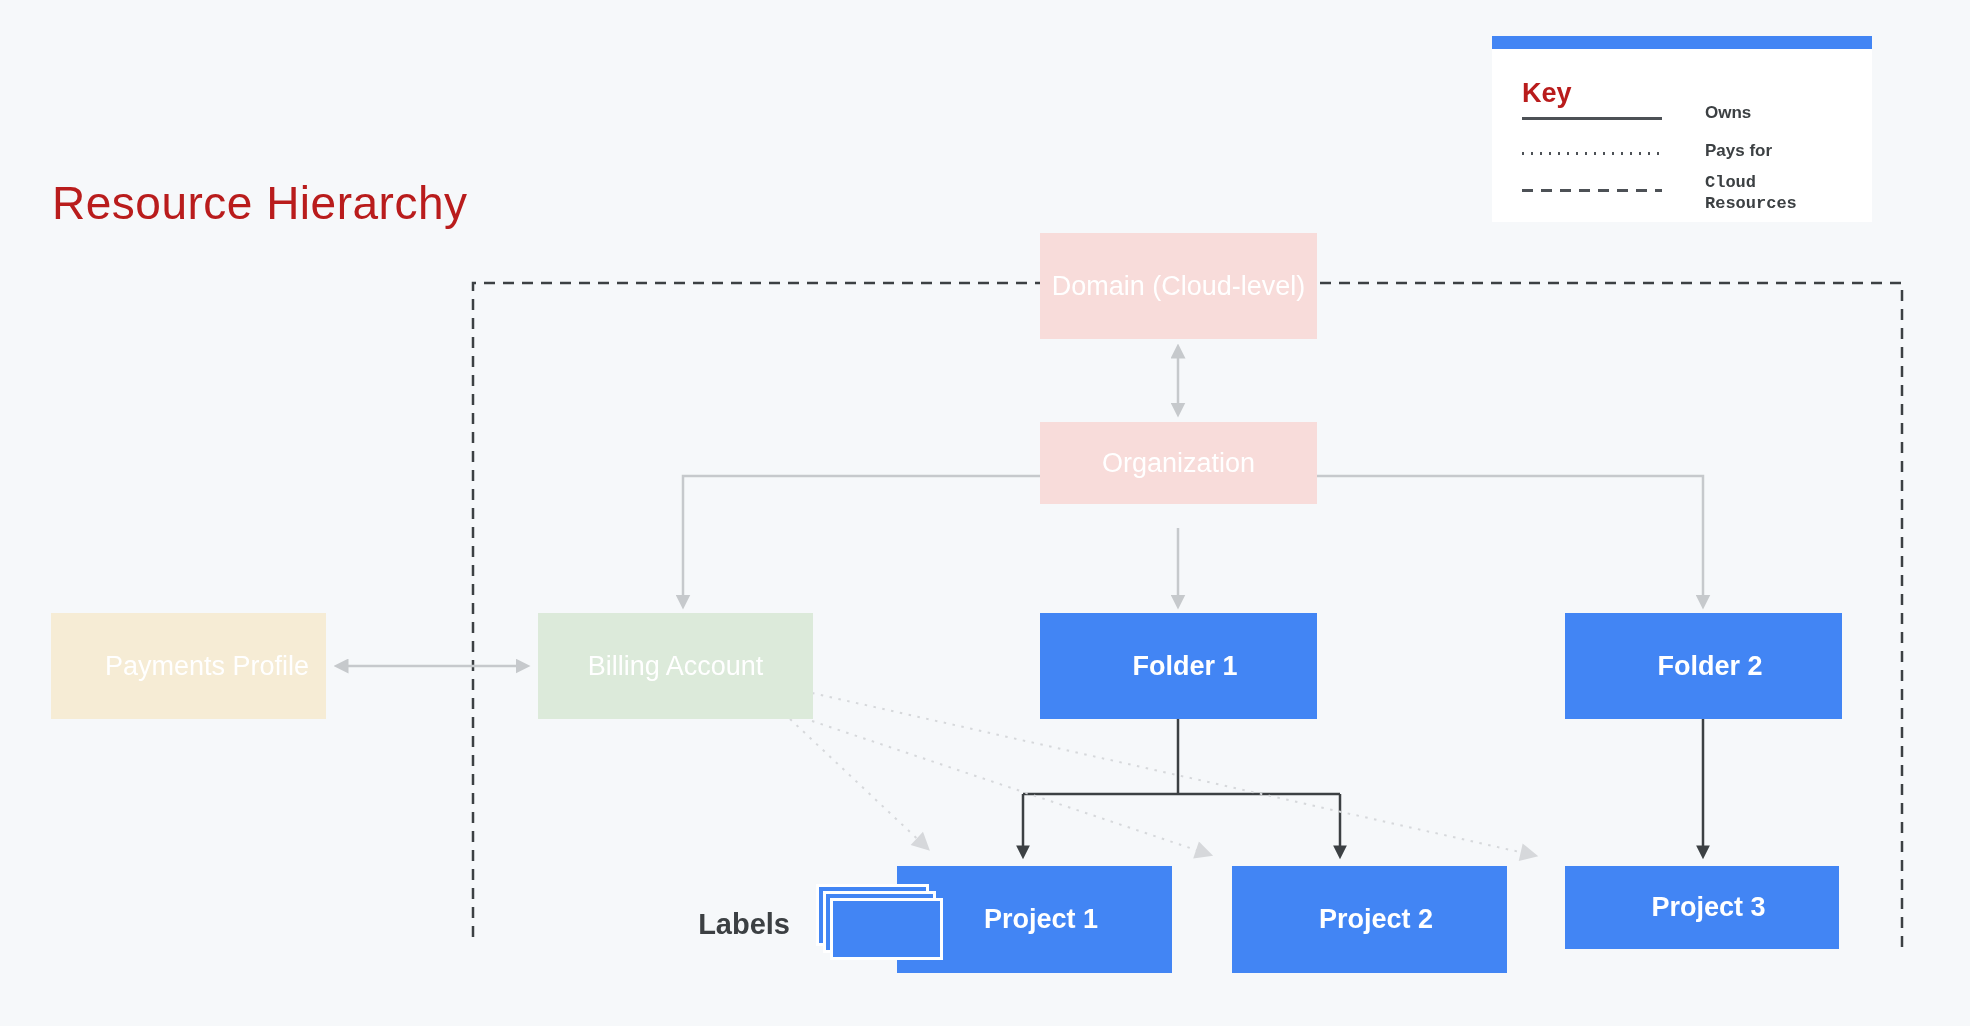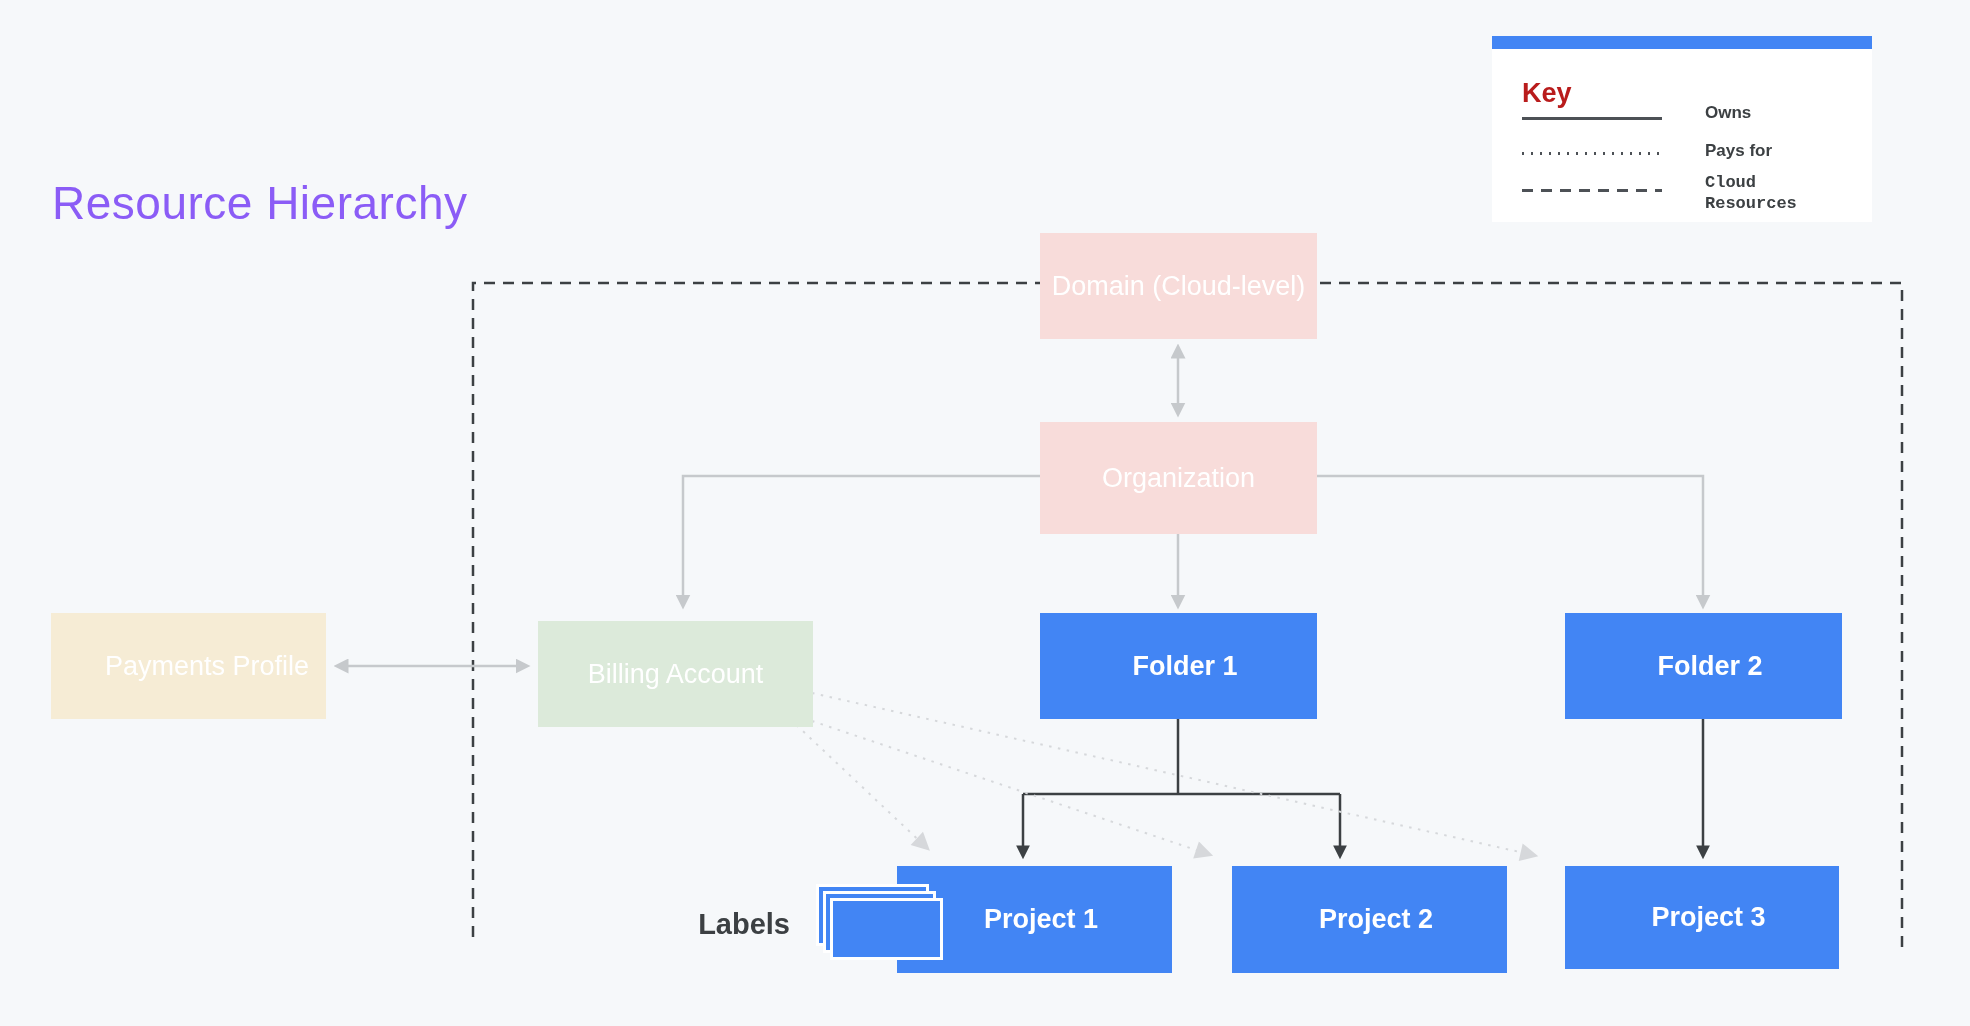--- a/index.html
+++ b/index.html
@@ -7,21 +7,21 @@
     width:1970px;height:1026px;
     background:#f6f8fa;
     font-family:"Liberation Sans", sans-serif;
     overflow:hidden;
   }
   #stage{position:relative;width:1970px;height:1026px;background:#f6f8fa;}
 
   
   .page-title{
     position:absolute;left:52px;top:176px;
-    font-size:46px;font-weight:400;color:#8b5cf6;letter-spacing:0.5px;
+    font-size:46px;font-weight:400;color:#b91c1c;letter-spacing:0.5px;
   }
 
   
   .key-card{position:absolute;left:1492px;top:36px;width:380px;height:186px;background:#ffffff;}
   .key-topbar{position:absolute;left:0;top:0;width:100%;height:13px;background:#4285f4;}
   .key-heading{position:absolute;left:30px;top:42px;font-size:27px;font-weight:700;color:#b91c1c;}
   .key-swatch{position:absolute;left:30px;width:140px;height:3px;}
   .key-swatch.solid{top:81px;background:#4d5156;}
   .key-swatch.dotted{top:116px;background:repeating-linear-gradient(to right,#4d5156 0 2px,transparent 2px 9px);}
   .key-swatch.dashed{top:153px;background:repeating-linear-gradient(to right,#4d5156 0 11px,transparent 11px 19px);}
@@ -39,28 +39,28 @@
     display:flex;align-items:center;justify-content:center;
     text-align:center;color:#ffffff;font-size:27px;
     box-sizing:border-box;
   }
   .node.pink{background:#f8dcda;font-weight:400;}
   .node.green{background:#dceada;font-weight:400;}
   .node.cream{background:#f6ecd5;font-weight:400;}
   .node.blue{background:#4285f4;font-weight:700;padding-left:13px;}
 
   .n-domain      {left:1040px;top:233px;width:277px;height:106px;}
-  .n-organization{left:1040px;top:422px;width:277px;height:112px;}
+  .n-organization{left:1040px;top:422px;width:277px;height:82px;}
   .n-payments    {left:51px;  top:613px;width:275px;height:106px;padding-left:37px;}
-  .n-billing     {left:538px; top:613px;width:275px;height:106px;margin-top:8px;}
+  .n-billing     {left:538px; top:613px;width:275px;height:106px;}
   .n-folder1     {left:1040px;top:613px;width:277px;height:106px;}
   .n-folder2     {left:1565px;top:613px;width:277px;height:106px;}
   .n-project1    {left:897px; top:866px;width:275px;height:107px;text-align:right;}
   .n-project2    {left:1232px;top:866px;width:275px;height:107px;}
-  .n-project3    {left:1565px;top:866px;width:274px;height:103px;}
+  .n-project3    {left:1565px;top:866px;width:274px;height:83px;}
 
   
   .labels-caption{
     position:absolute;left:640px;top:908px;width:150px;z-index:4;
     text-align:right;font-size:29px;font-weight:700;color:#3c4043;
   }
   .labels-icon{position:absolute;left:816px;top:884px;width:132px;height:82px;z-index:3;}
   .lbl-card{
     position:absolute;width:113px;height:62px;box-sizing:border-box;
     background:#4285f4;border:3px solid #ffffff;

